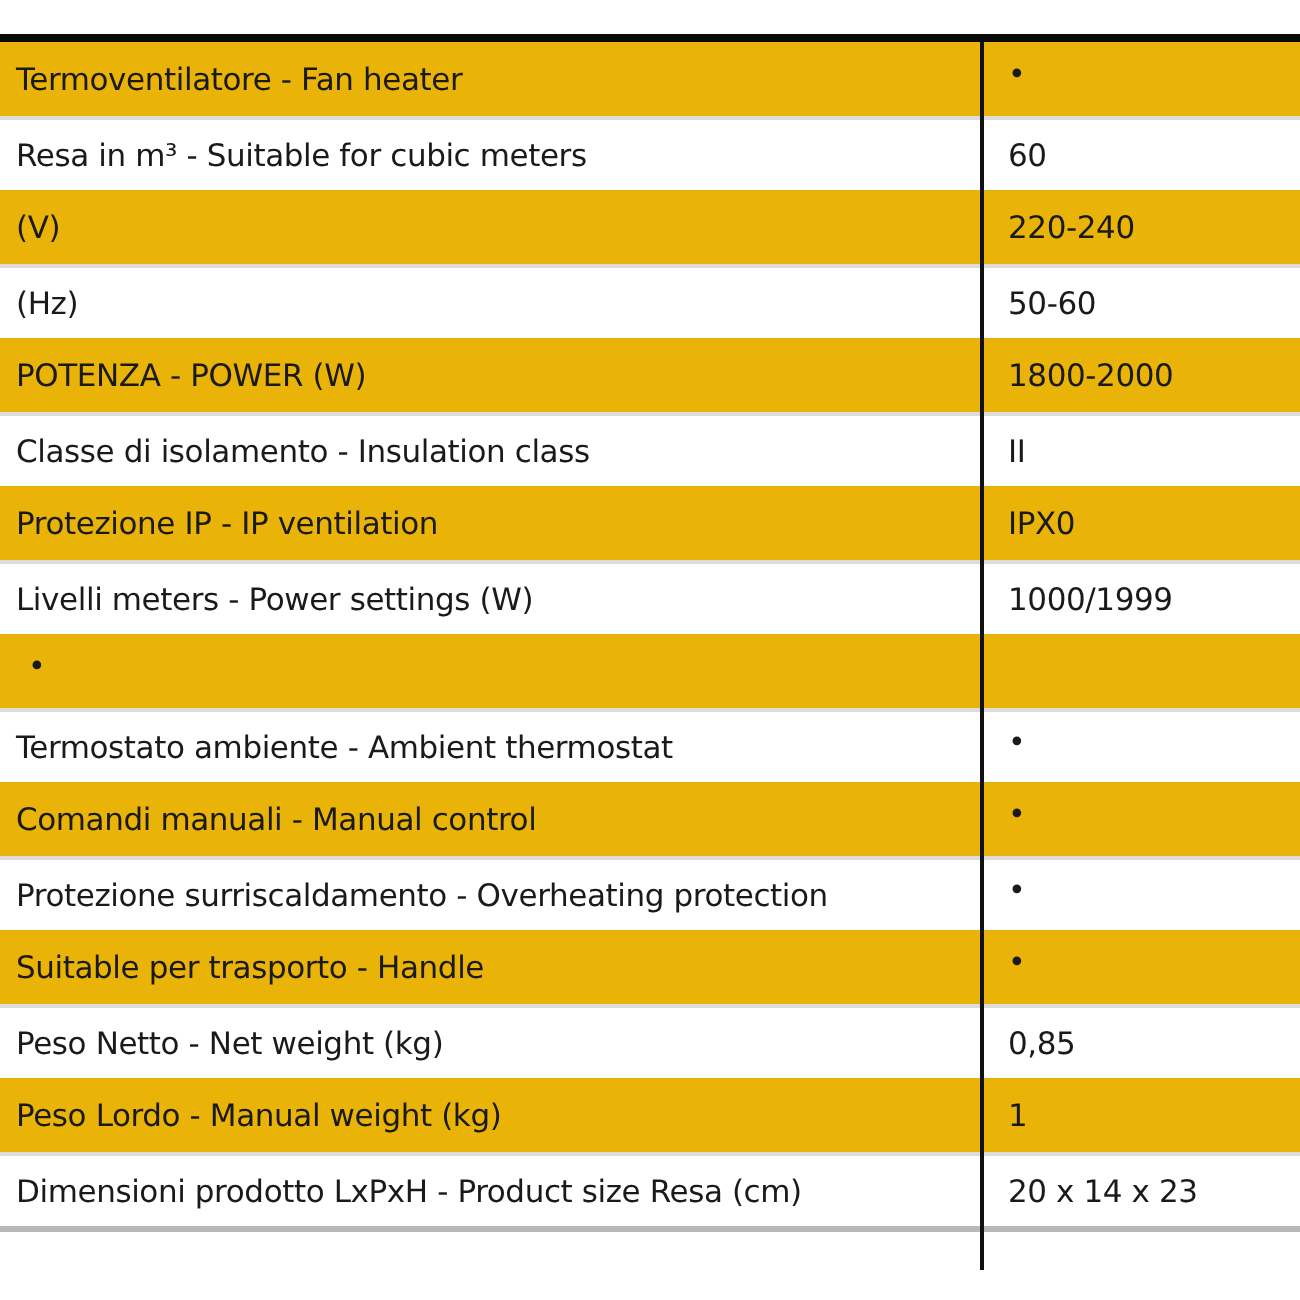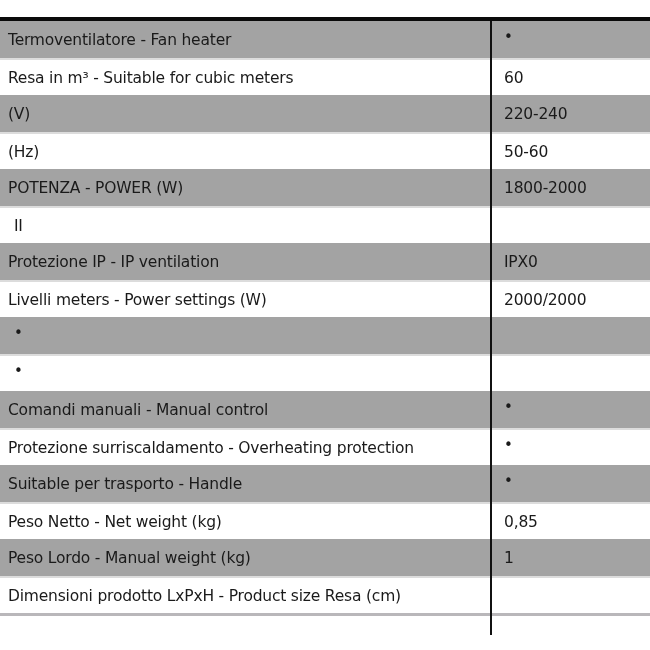--- a/index.html
+++ b/index.html
@@ -40,21 +40,21 @@
     }
     .row {
       display: flex;
       height: 37px;
       align-items: center;
       box-sizing: border-box;
       font-size: 15.5px;
       letter-spacing: -0.2px;
     }
     .row.gray {
-      background: #a3a3a3;
+      background: #eab308;
     }
     .row.white {
       background: #ffffff;
       border-top: 2px solid #dcdcdc;
     }
     .row .label {
       width: 490px;
       padding-left: 8px;
       box-sizing: border-box;
       white-space: nowrap;
@@ -97,34 +97,36 @@
     </div>
     <div class="row white">
       <span class="label">(Hz)</span>
       <span class="value">50-60</span>
     </div>
     <div class="row gray">
       <span class="label">POTENZA - POWER (W)</span>
       <span class="value">1800-2000</span>
     </div>
     <div class="row white">
+      <span class="label">Classe di isolamento - Insulation class</span>
       <span class="value">II</span>
     </div>
     <div class="row gray">
       <span class="label">Protezione IP - IP ventilation</span>
       <span class="value">IPX0</span>
     </div>
     <div class="row white">
       <span class="label">Livelli meters - Power settings (W)</span>
-      <span class="value">2000/2000</span>
+      <span class="value">1000/1999</span>
     </div>
     <div class="row gray">
       <span class="value dot">•</span>
     </div>
     <div class="row white">
+      <span class="label">Termostato ambiente - Ambient thermostat</span>
       <span class="value dot">•</span>
     </div>
     <div class="row gray">
       <span class="label">Comandi manuali - Manual control</span>
       <span class="value dot">•</span>
     </div>
     <div class="row white">
       <span class="label">Protezione surriscaldamento - Overheating protection</span>
       <span class="value dot">•</span>
     </div>
@@ -135,16 +137,17 @@
     <div class="row white">
       <span class="label">Peso Netto - Net weight (kg)</span>
       <span class="value">0,85</span>
     </div>
     <div class="row gray">
       <span class="label">Peso Lordo - Manual weight (kg)</span>
       <span class="value">1</span>
     </div>
     <div class="row white">
       <span class="label">Dimensioni prodotto LxPxH - Product size Resa (cm)</span>
+      <span class="value">20 x 14 x 23</span>
     </div>
   </div>
   <div class="bottom-rule"></div>
 </div>
 
 </body></html>

